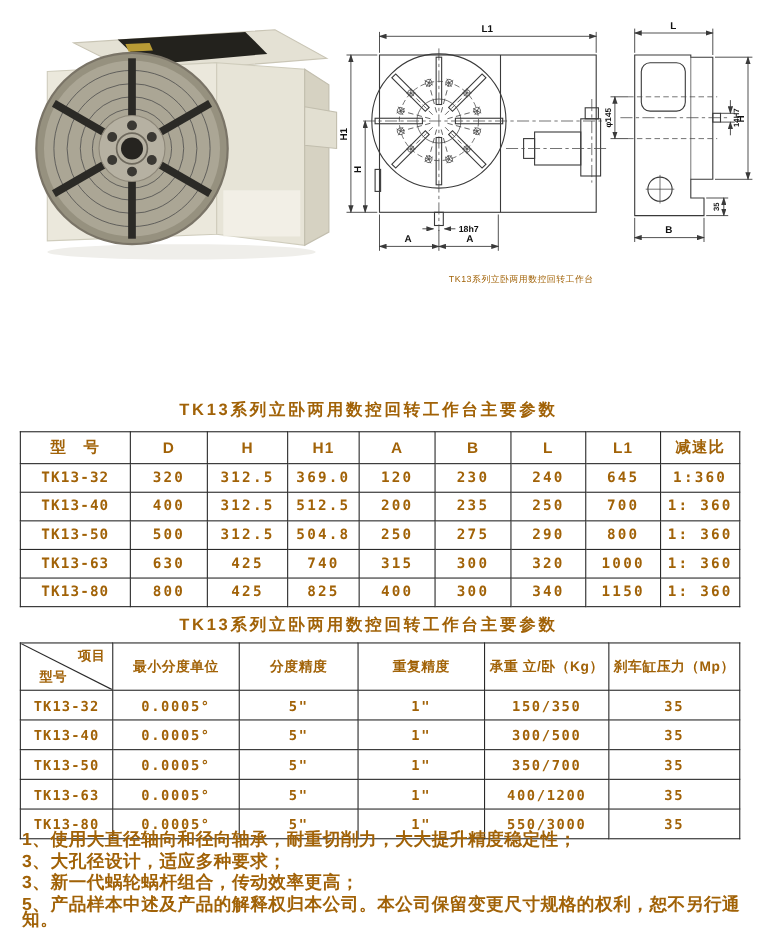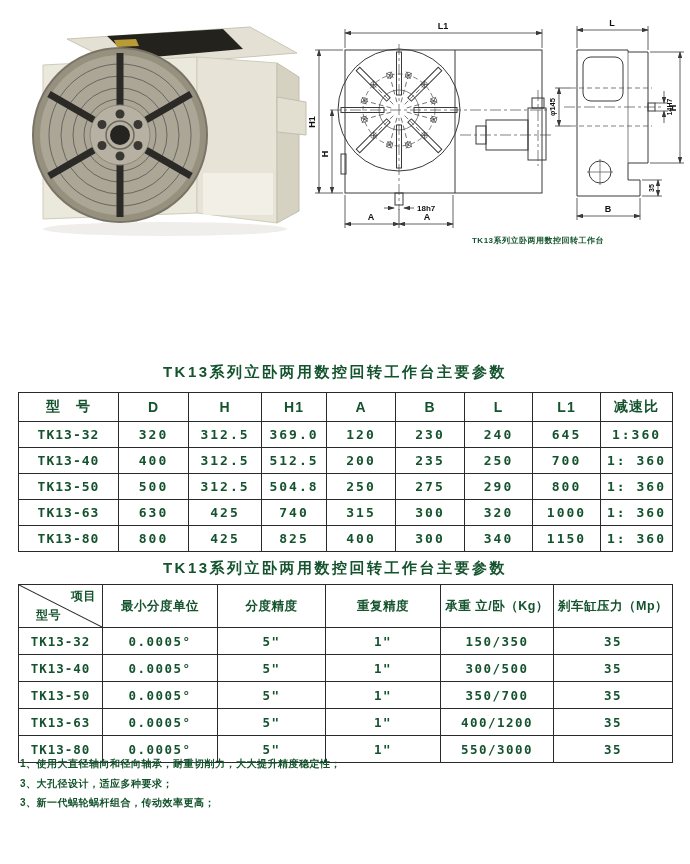--- a/index.html
+++ b/index.html
@@ -1,45 +1,45 @@
 <!DOCTYPE html>
 <html><head>
 <meta charset="utf-8">
 <style>
   html,body{margin:0;padding:0;background:#fff;}
   .page{position:relative;width:690px;height:864px;background:#fff;overflow:hidden;
-        font-family:"Liberation Sans","DejaVu Sans",sans-serif;color:#14532d;}
+        font-family:"Liberation Sans","DejaVu Sans",sans-serif;color:#a16207;}
   svg{position:absolute;overflow:visible;}
   svg .ln{stroke:#3a3a3a;stroke-width:1;fill:none;}
   svg .thin{stroke:#4a4a4a;stroke-width:.7;fill:none;}
   svg .dash{stroke:#4a4a4a;stroke-width:.7;fill:none;stroke-dasharray:5 3;}
   svg .cl{stroke:#4a4a4a;stroke-width:.7;fill:none;stroke-dasharray:11 3 3 3;}
   svg .dim{stroke:#3a3a3a;stroke-width:.8;fill:none;}
   svg text{fill:#111;font-weight:bold;font-family:"Liberation Sans","DejaVu Sans",sans-serif;}
-  .caption{position:absolute;left:408px;top:235px;width:260px;text-align:center;
-           font-size:8px;font-weight:bold;letter-spacing:.5px;}
+  .caption{position:absolute;left:408px;top:248px;width:260px;text-align:left;
+           font-size:8px;font-weight:normal;letter-spacing:.5px;}
   .tbl-title{position:absolute;left:0;width:670px;text-align:center;font-size:15px;
              font-weight:bold;letter-spacing:2.5px;}
   .title1{top:363px;} .title2{top:559px;}
   table{position:absolute;border-collapse:collapse;table-layout:fixed;}
   .t1{left:18px;top:392px;width:654px;}
   .t2{left:18px;top:584px;width:654px;}
   th,td{border:1.6px solid #2a2a2a;text-align:center;vertical-align:middle;padding:0;
         font-weight:bold;overflow:hidden;}
   .t1 th{height:28px;font-size:14px;letter-spacing:1px;}
   .t1 td{height:25px;font-size:13px;letter-spacing:2px;font-family:"DejaVu Sans Mono","Liberation Mono",monospace;}
   .t2 th{height:42px;font-size:12.5px;letter-spacing:.5px;}
   .t2 td{height:26px;font-size:12.5px;letter-spacing:1.5px;font-family:"DejaVu Sans Mono","Liberation Mono",monospace;}
   td.model,.t1 td.model{letter-spacing:1px;}
   .corner{position:relative;padding:0;}
   .corner svg{position:absolute;left:0;top:0;width:100%;height:100%;}
   .corner .c-top{position:absolute;top:3px;right:6px;font-size:12px;font-weight:bold;}
   .corner .c-bot{position:absolute;bottom:3px;left:5px;font-size:12px;font-weight:bold;margin-left:12px;}
   .notes{position:absolute;left:20px;top:757px;width:662px;}
-  .notes p{margin:0 0 5px 0;font-size:10px;line-height:14.5px;font-weight:bold;letter-spacing:.5px;}
+  .notes p{margin:0 0 5px 0;font-size:16px;line-height:14.5px;font-weight:bold;letter-spacing:.5px;}
 </style>
 </head>
 <body>
 
 <div class="page">
 
   <svg style="left:15px;top:5px;" width="292" height="240" viewBox="0 0 292 240">
     <ellipse cx="150" cy="224" rx="122" ry="7" fill="#efeeea"></ellipse>
 
     <polygon points="52,34 235,22 282,48 108,62" fill="#e4e1d4" stroke="#c9c5b5" stroke-width="1"></polygon>
@@ -480,15 +480,16 @@
         <td>550/3000</td>
         <td>35</td>
       </tr>
     </tbody>
   </table>
 
   <div class="notes">
     <p>1、使用大直径轴向和径向轴承，耐重切削力，大大提升精度稳定性；</p>
     <p>3、大孔径设计，适应多种要求；</p>
     <p>3、新一代蜗轮蜗杆组合，传动效率更高；</p>
+    <p>5、产品样本中述及产品的解释权归本公司。本公司保留变更尺寸规格的权利，恕不另行通知。</p>
   </div>
 
 </div>
 
 </body></html>

